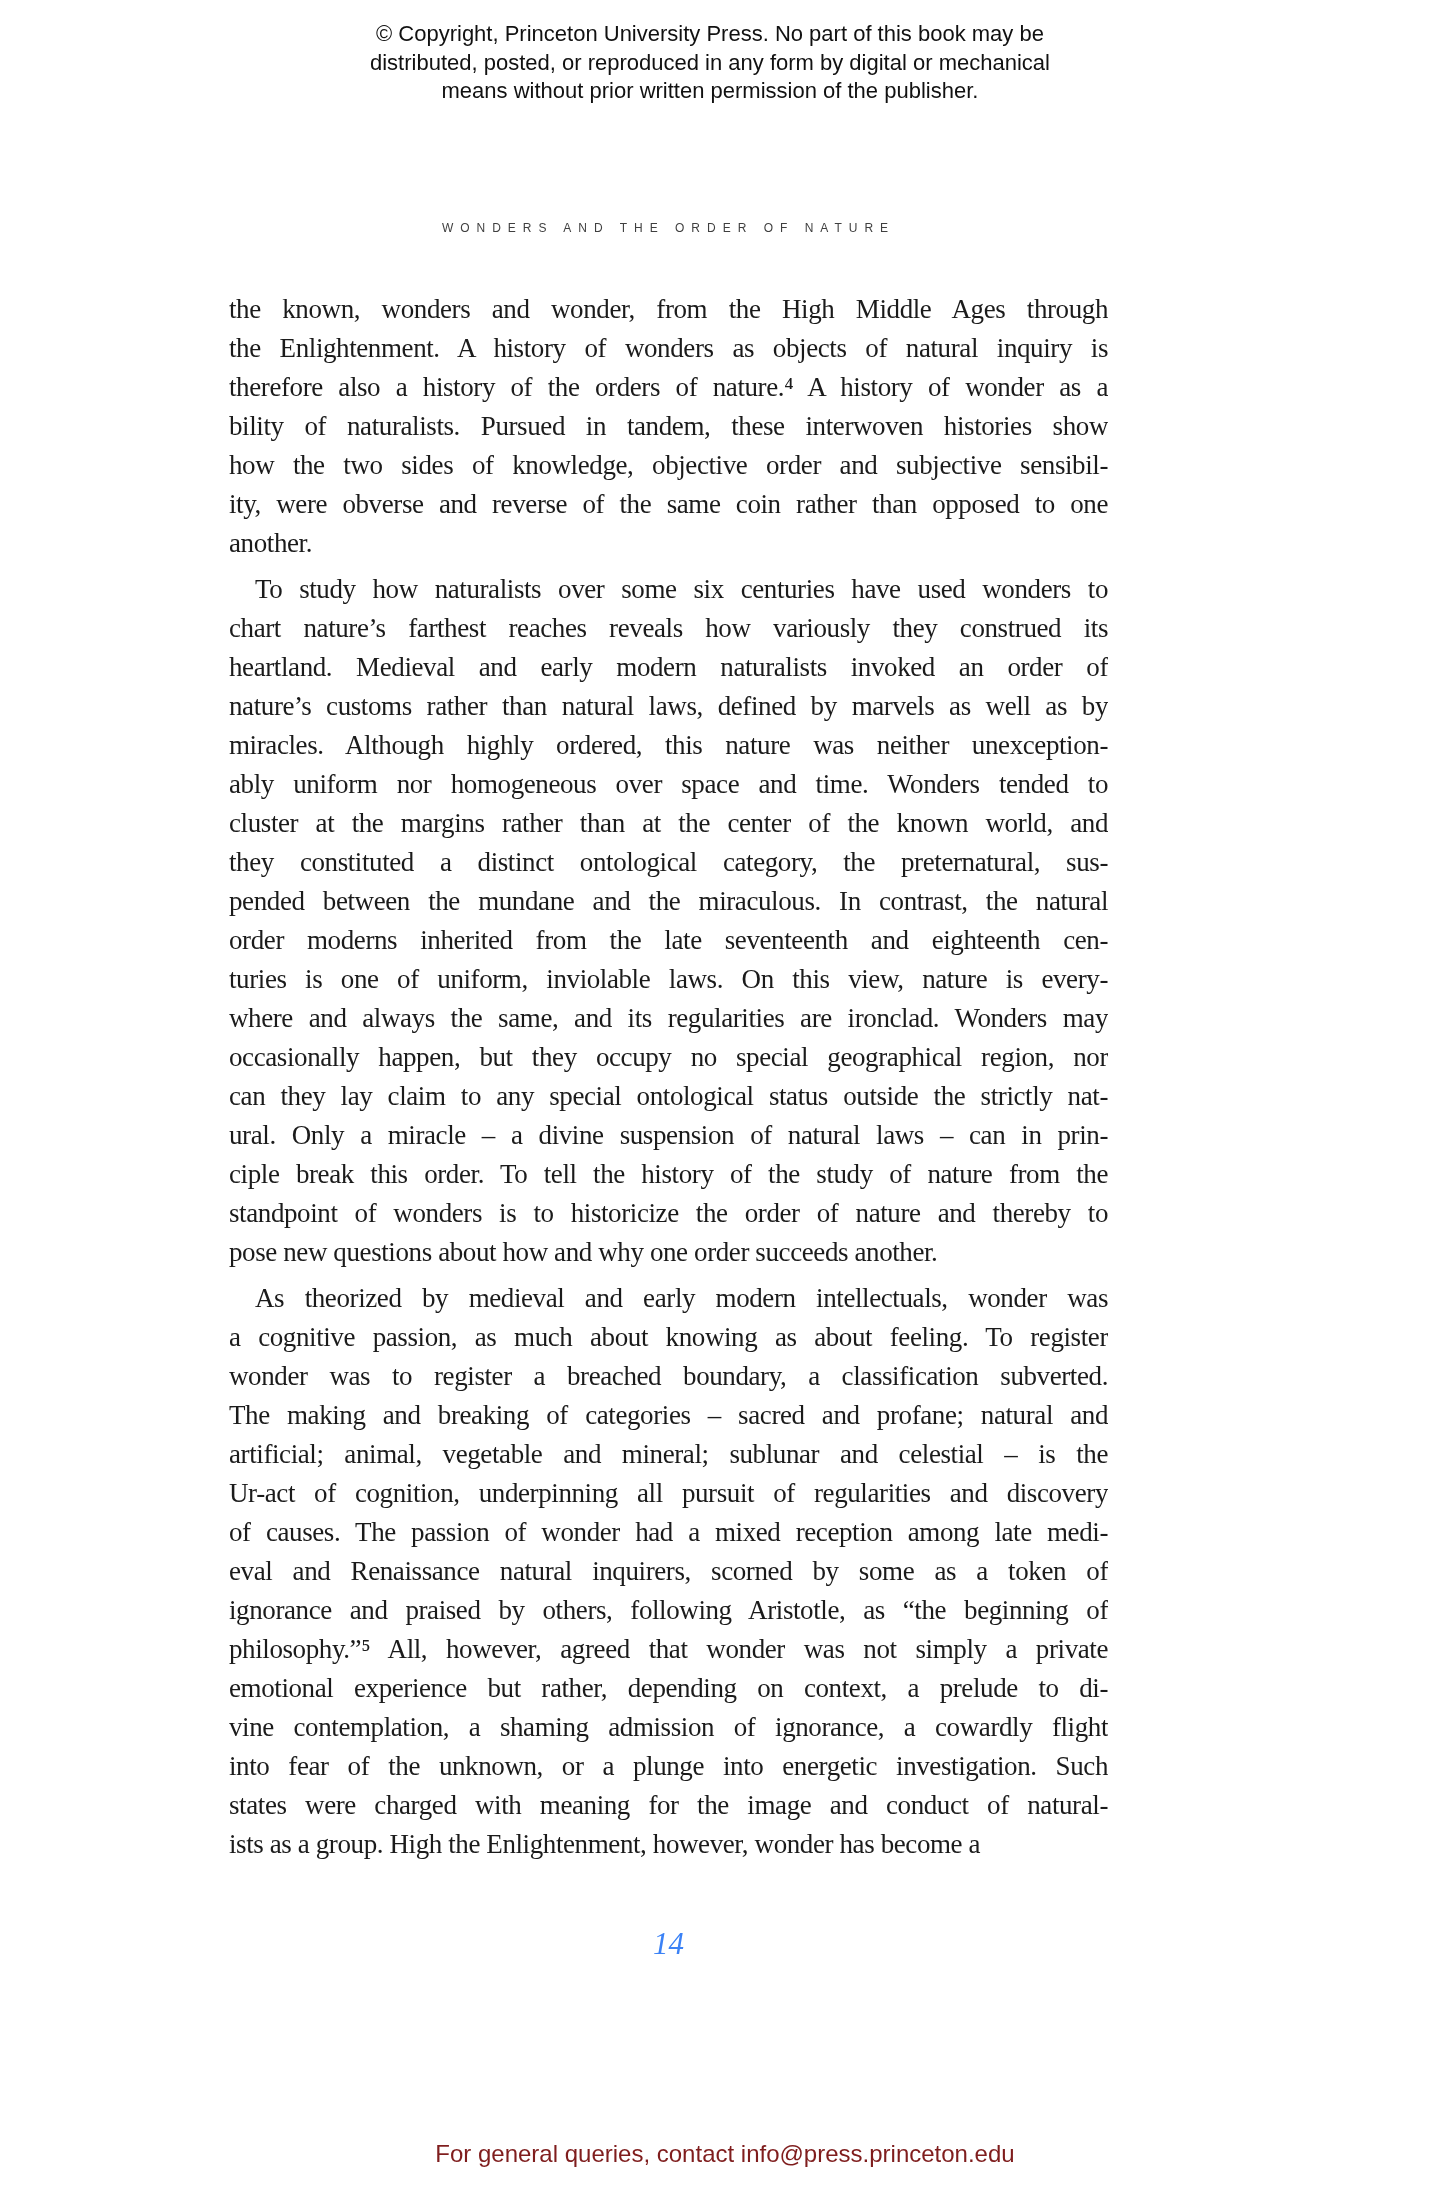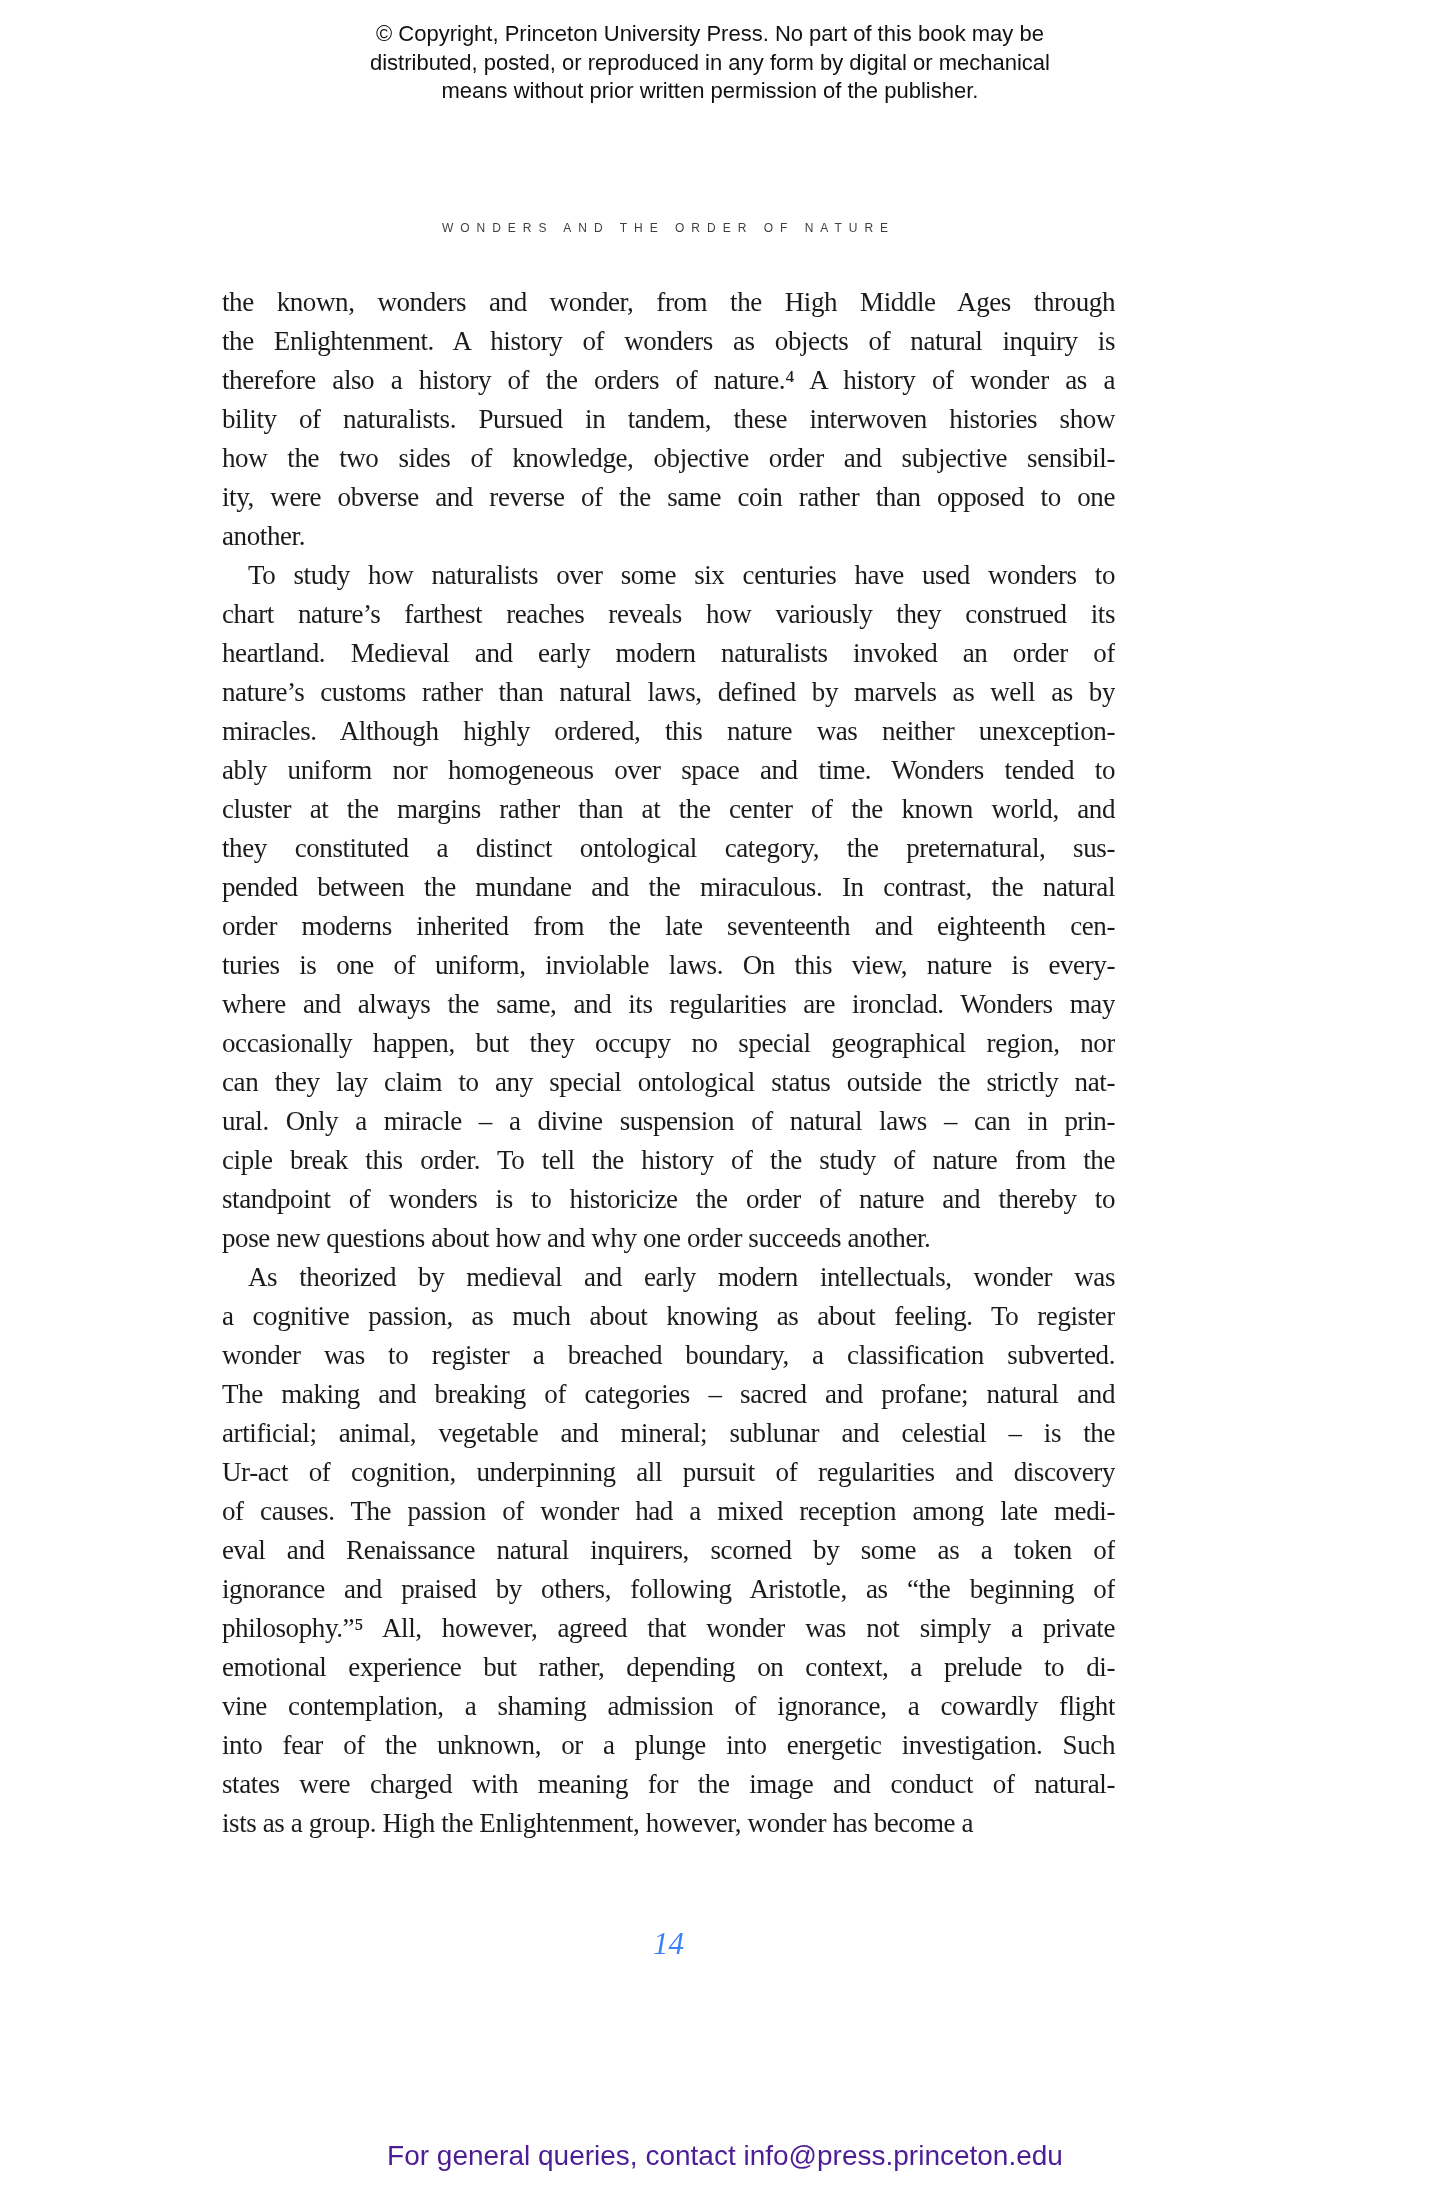--- a/index.html
+++ b/index.html
@@ -43,21 +43,21 @@
   }
   .text-block {
     position: absolute;
     left: 222px;
     top: 283px;
     width: 893px;
     color: #1b1b1b;
     font-size: 27px;
     letter-spacing: -0.4px;
   }
-  .paragraph { margin: 0; padding: 0; }
+  .paragraph { margin: 7px; padding: 0; }
   .line {
     height: 39px;
     line-height: 39px;
     text-align: justify;
     text-align-last: justify;
     overflow: hidden;
     white-space: normal;
     hyphens: none;
   }
   .line.last { text-align-last: left; }
@@ -72,22 +72,22 @@
     color: #3b82f6;
     font-style: italic;
   }
   .footer-query {
     position: absolute;
     left: 0;
     width: 1450px;
     top: 2140px;
     text-align: center;
     font-family: "Liberation Sans", sans-serif;
-    font-size: 28px;
-    color: #4c1d95;
+    font-size: 24px;
+    color: #7f1d1d;
   }
 </style>
 </head>
 <body>
 
 <div class="page">
 
   <div class="copyright">
     <div>© Copyright, Princeton University Press. No part of this book may be</div>
     <div>distributed, posted, or reproduced in any form by digital or mechanical</div>

